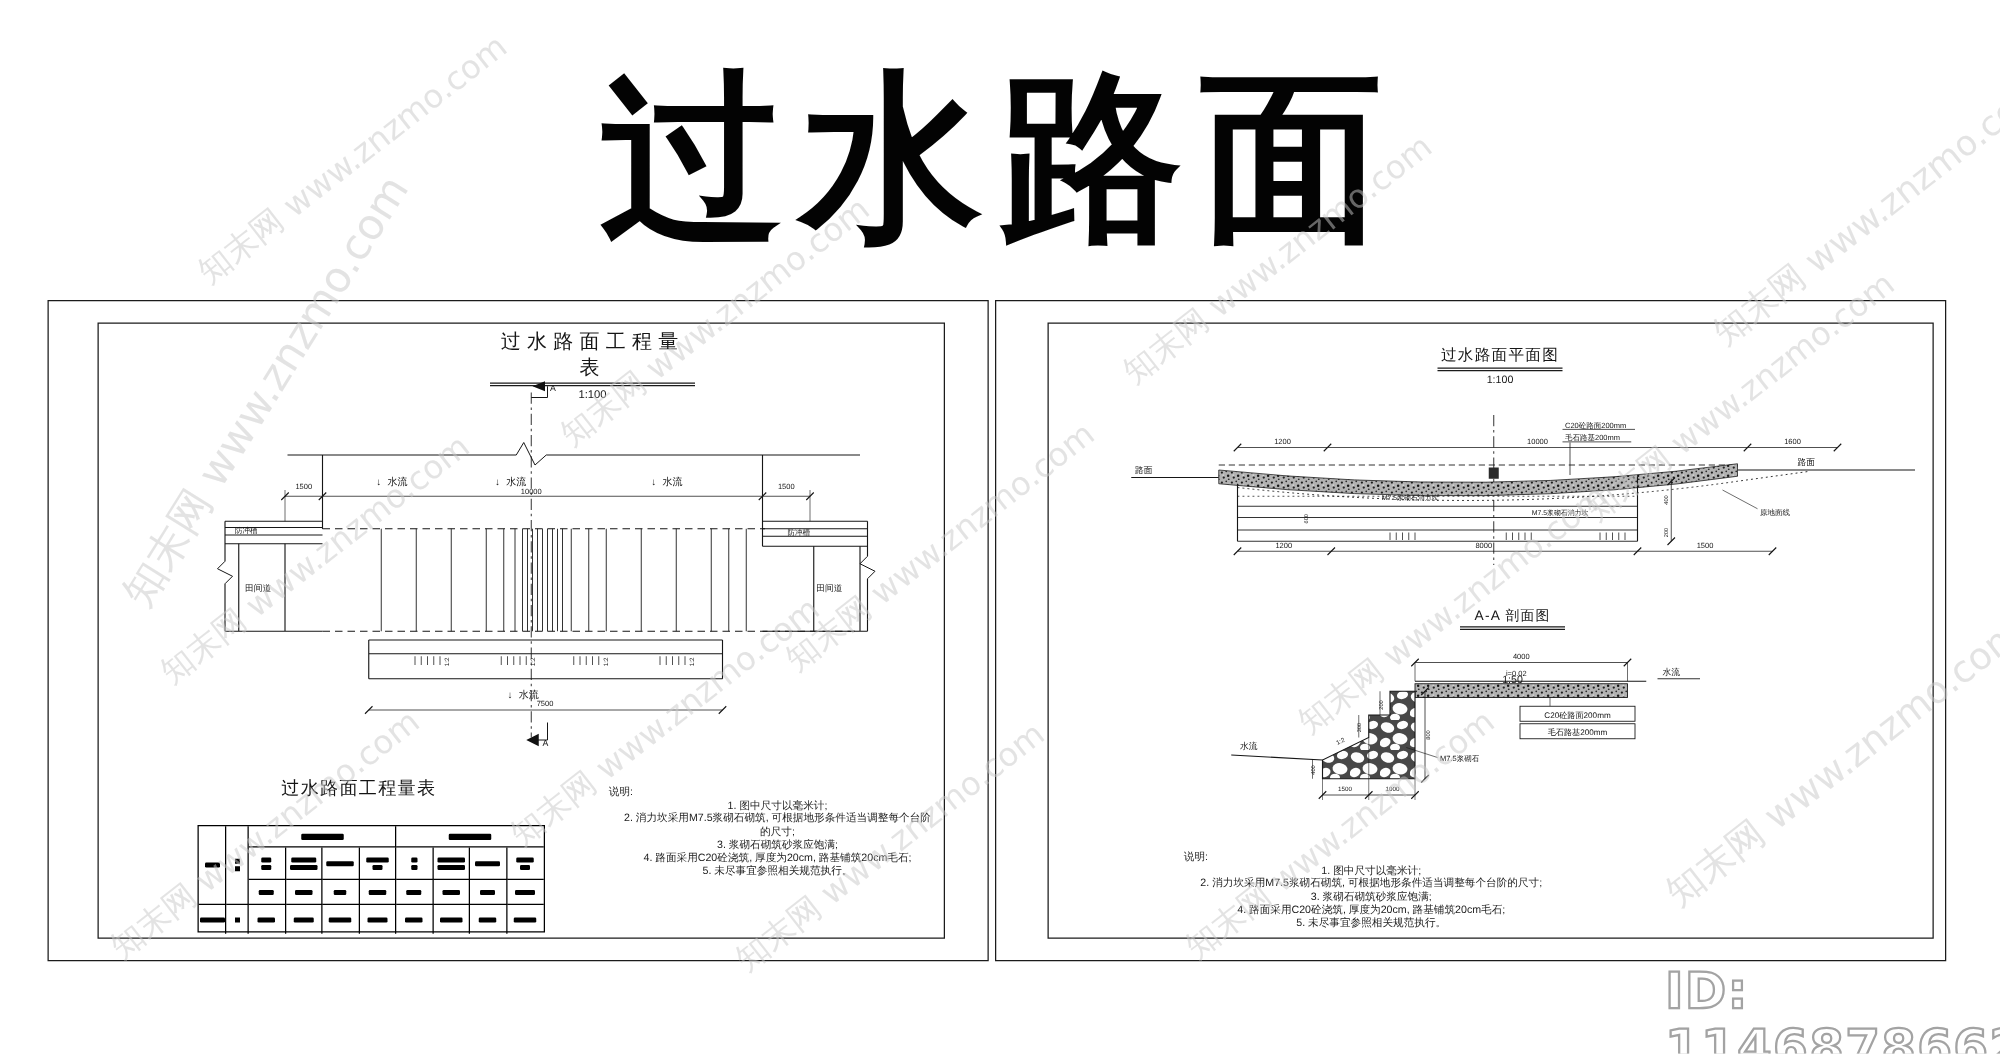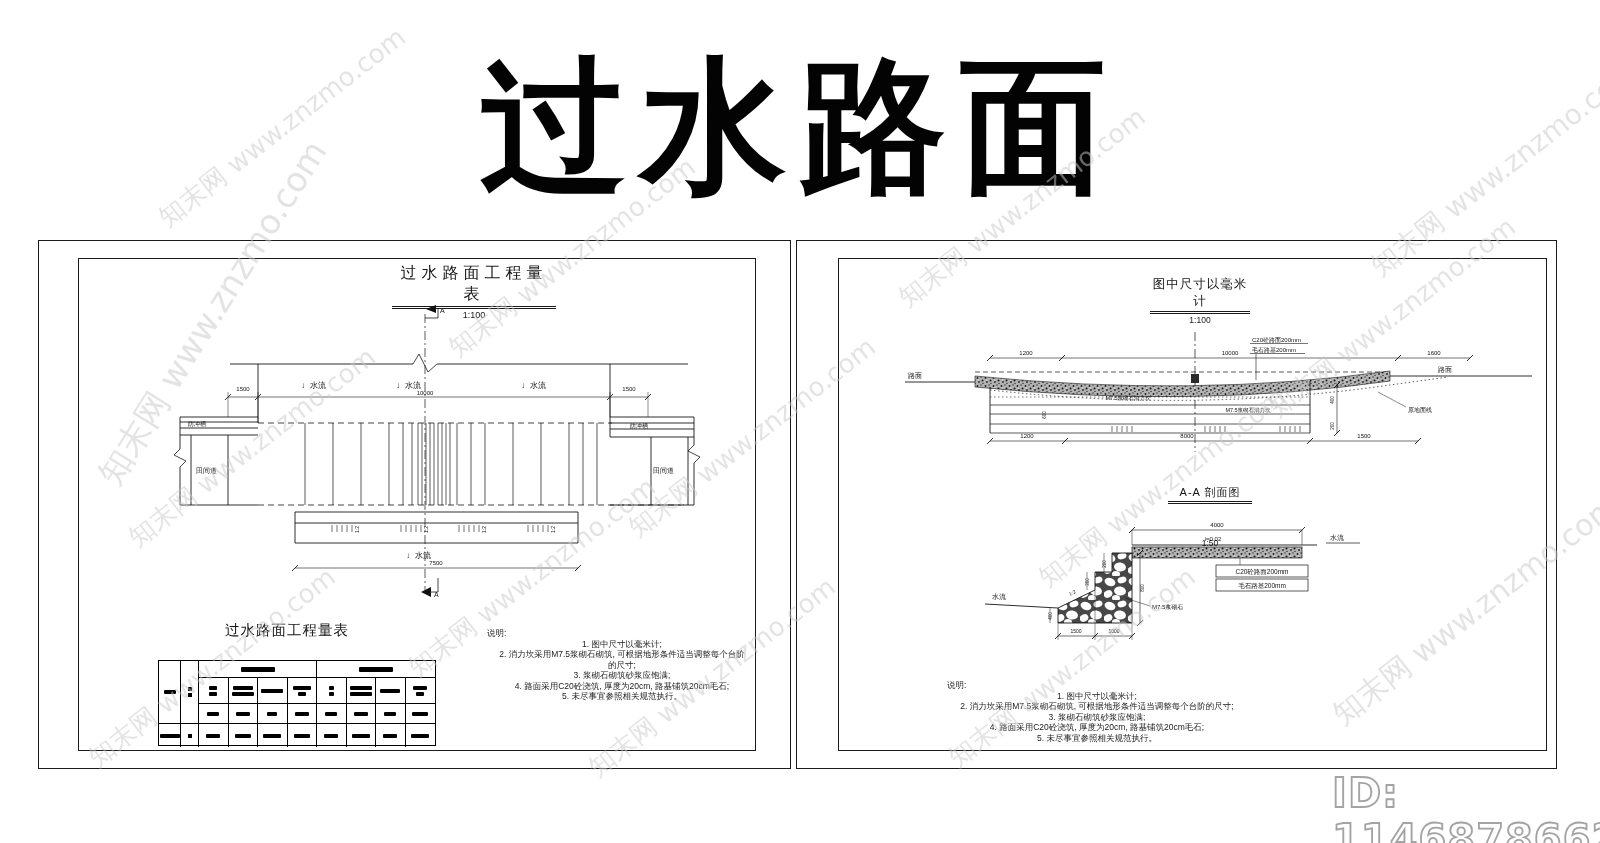--- a/index.html
+++ b/index.html
@@ -72,21 +72,21 @@
   <div class="bframe" style="left:38px;top:240px;width:751px;height:527px;"></div>
   <div class="bframe thin" style="left:78px;top:258px;width:676px;height:491px;"></div>
   <div class="bframe" style="left:796px;top:240px;width:759px;height:527px;"></div>
   <div class="bframe thin" style="left:838px;top:258px;width:707px;height:491px;"></div>
 
   <div class="vtitle" style="left:392px;top:263px;width:164px;">
     <span class="t" style="font-size:16px;letter-spacing:5px;">过水路面工程量表</span>
     <span class="s" style="font-size:9px;">1:100</span>
   </div>
   <div class="vtitle" style="left:1150px;top:276px;width:100px;">
-    <span class="t" style="font-size:12.5px;letter-spacing:1px;">图中尺寸以毫米计</span>
+    <span class="t" style="font-size:12.5px;letter-spacing:1px;">过水路面平面图</span>
     <span class="s" style="font-size:8.5px;">1:100</span>
   </div>
   <div class="vtitle" style="left:1168px;top:485px;width:84px;">
     <span class="t" style="font-size:11px;letter-spacing:1px;">A-A 剖面图</span>
     <span class="s" style="font-size:8.5px;margin-top:34px;">1:50</span>
   </div>
 
   <svg class="linework" width="1600" height="843" viewBox="0 0 1600 843">
     <defs>
       <pattern id="speckle" width="8" height="8" patternUnits="userSpaceOnUse">

